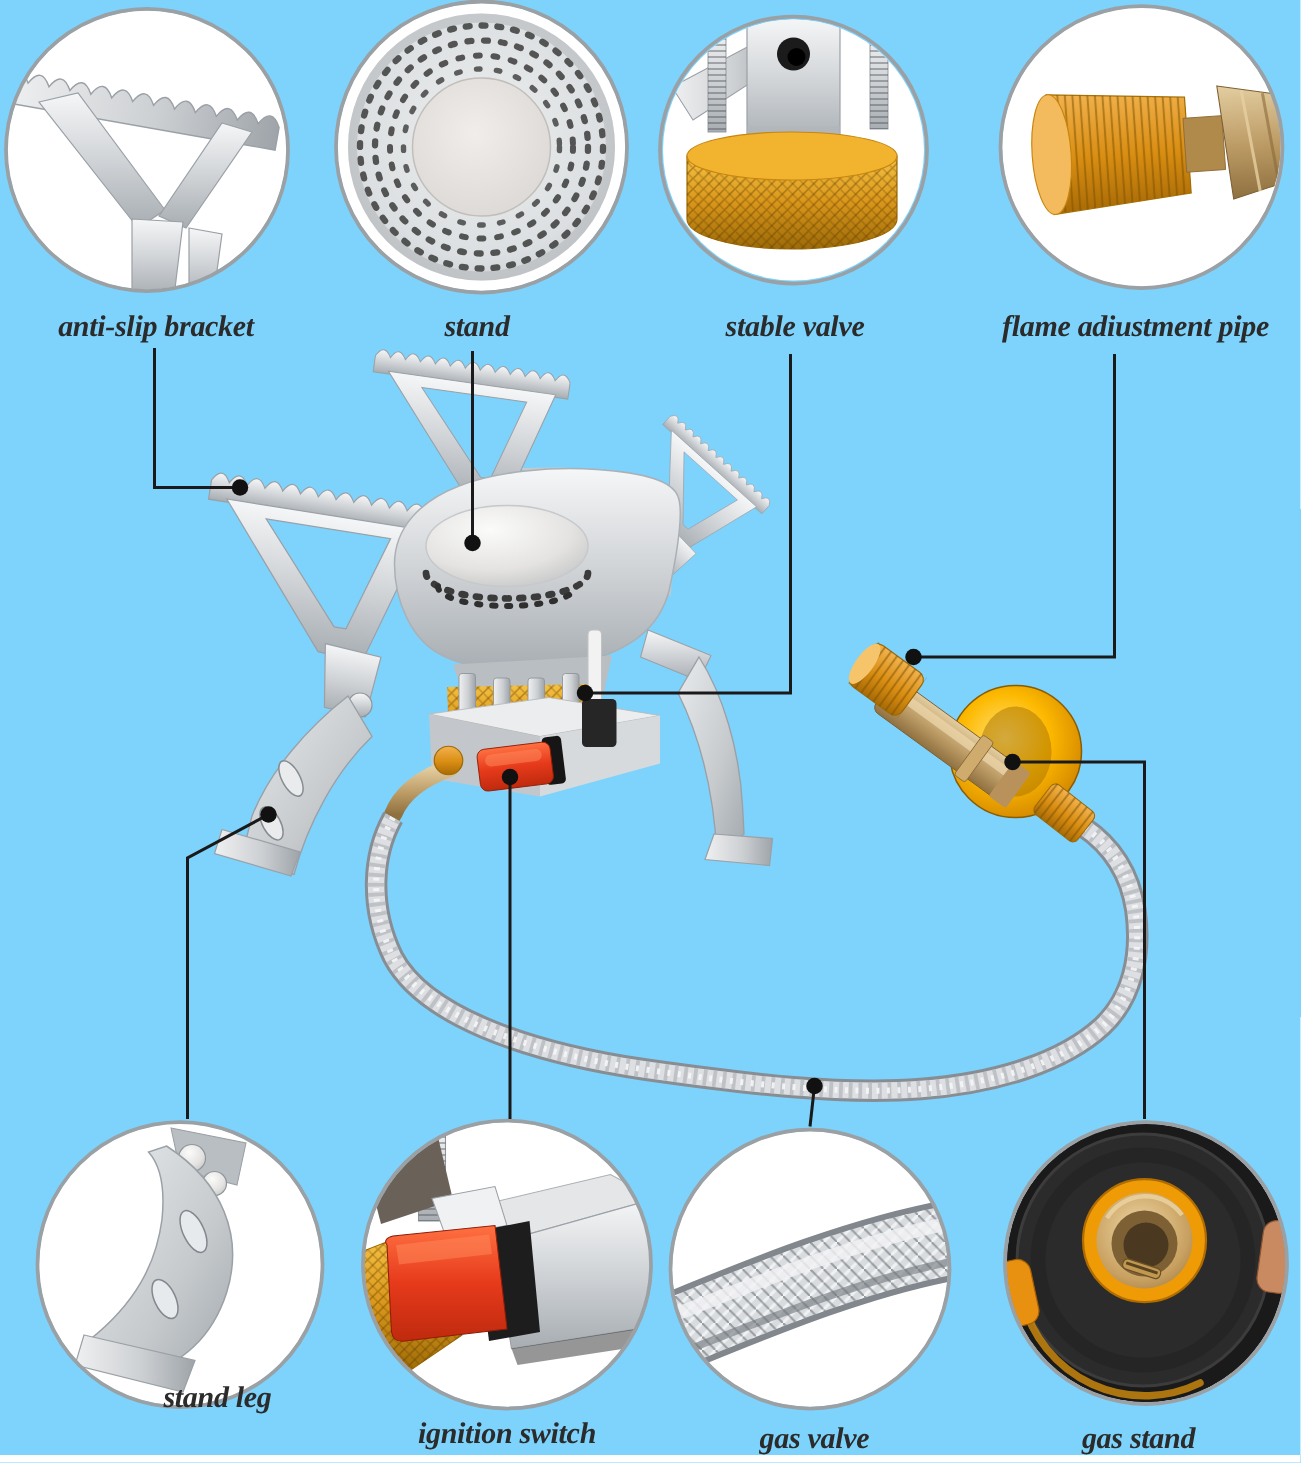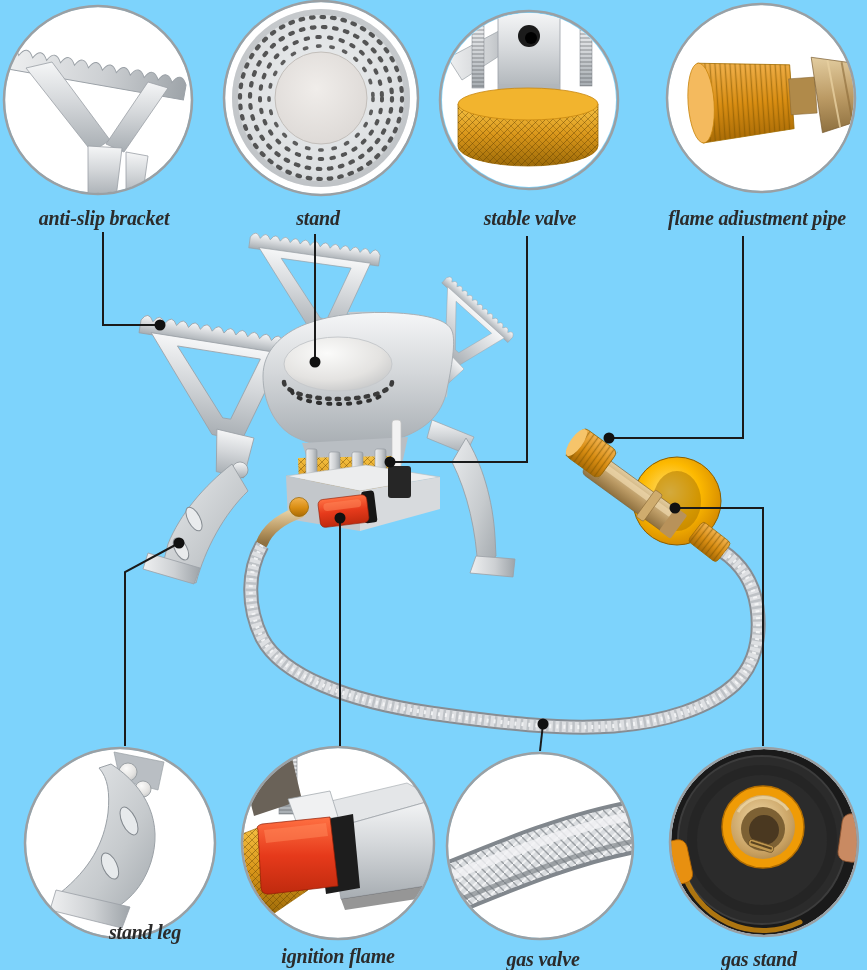--- a/index.html
+++ b/index.html
@@ -360,16 +360,16 @@
     <circle cx="543" cy="724" r="5.5"></circle>
     <circle cx="675" cy="508" r="5.5"></circle>
   </g>
 </svg>
 
 <div class="lbl" style="left:104px;top:206px;">anti-slip bracket</div>
 <div class="lbl" style="left:318px;top:206px;">stand</div>
 <div class="lbl" style="left:530px;top:206px;">stable valve</div>
 <div class="lbl" style="left:757px;top:206px;">flame adiustment pipe</div>
 <div class="lbl" style="left:121px;top:920px;margin-left:24px;">stand leg</div>
-<div class="lbl" style="left:338px;top:944px;">ignition flame</div>
+<div class="lbl" style="left:338px;top:944px;">ignition switch</div>
 <div class="lbl" style="left:543px;top:947px;">gas valve</div>
 <div class="lbl" style="left:759px;top:947px;">gas stand</div>
 </div>
 
 </body></html>

